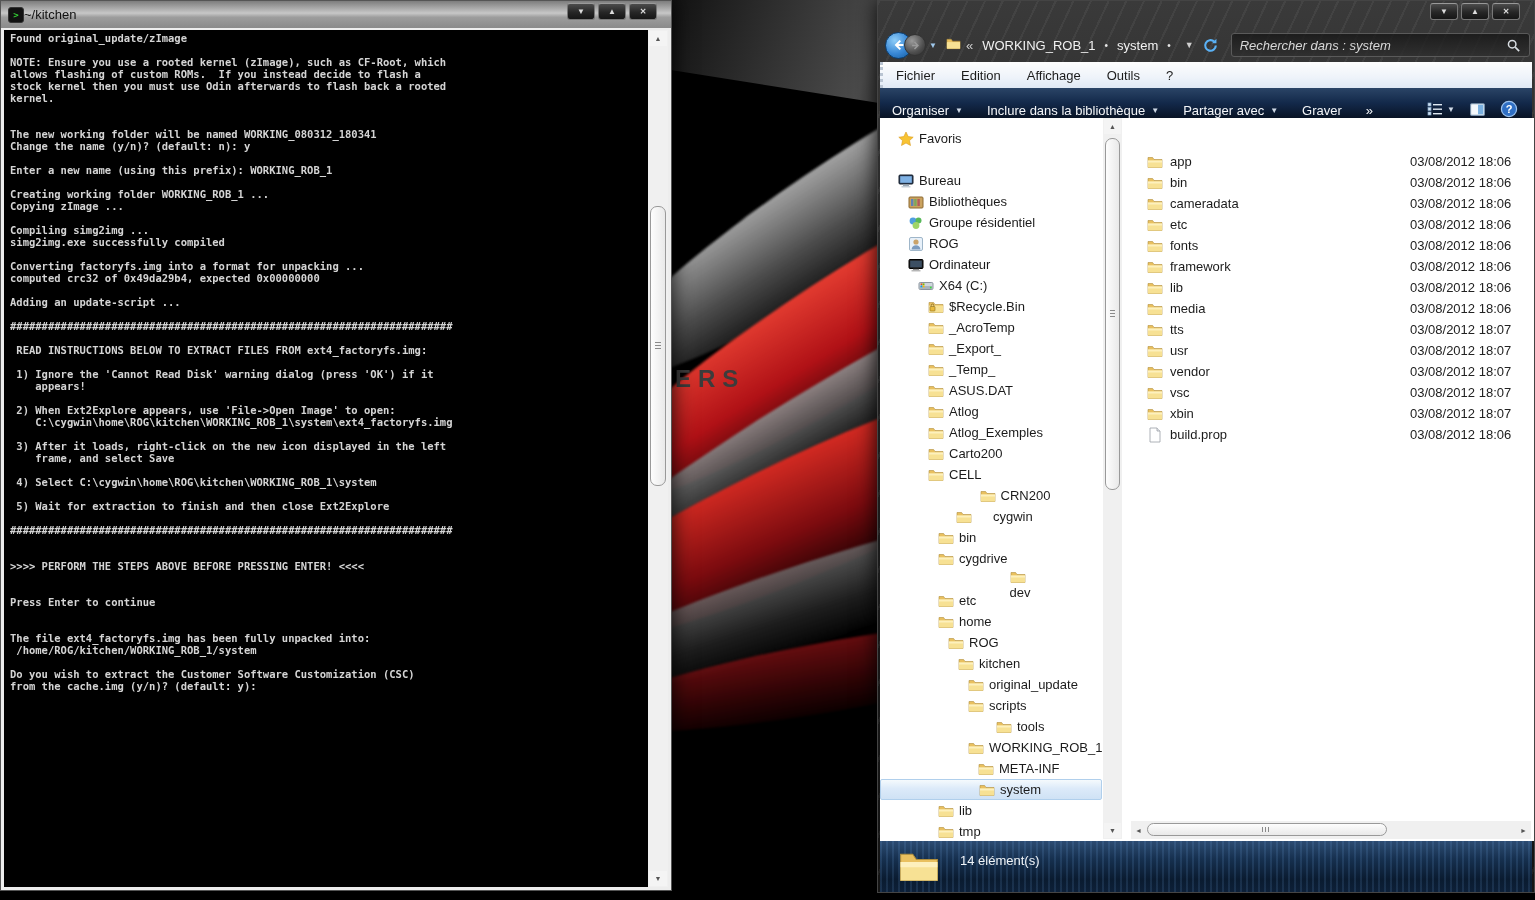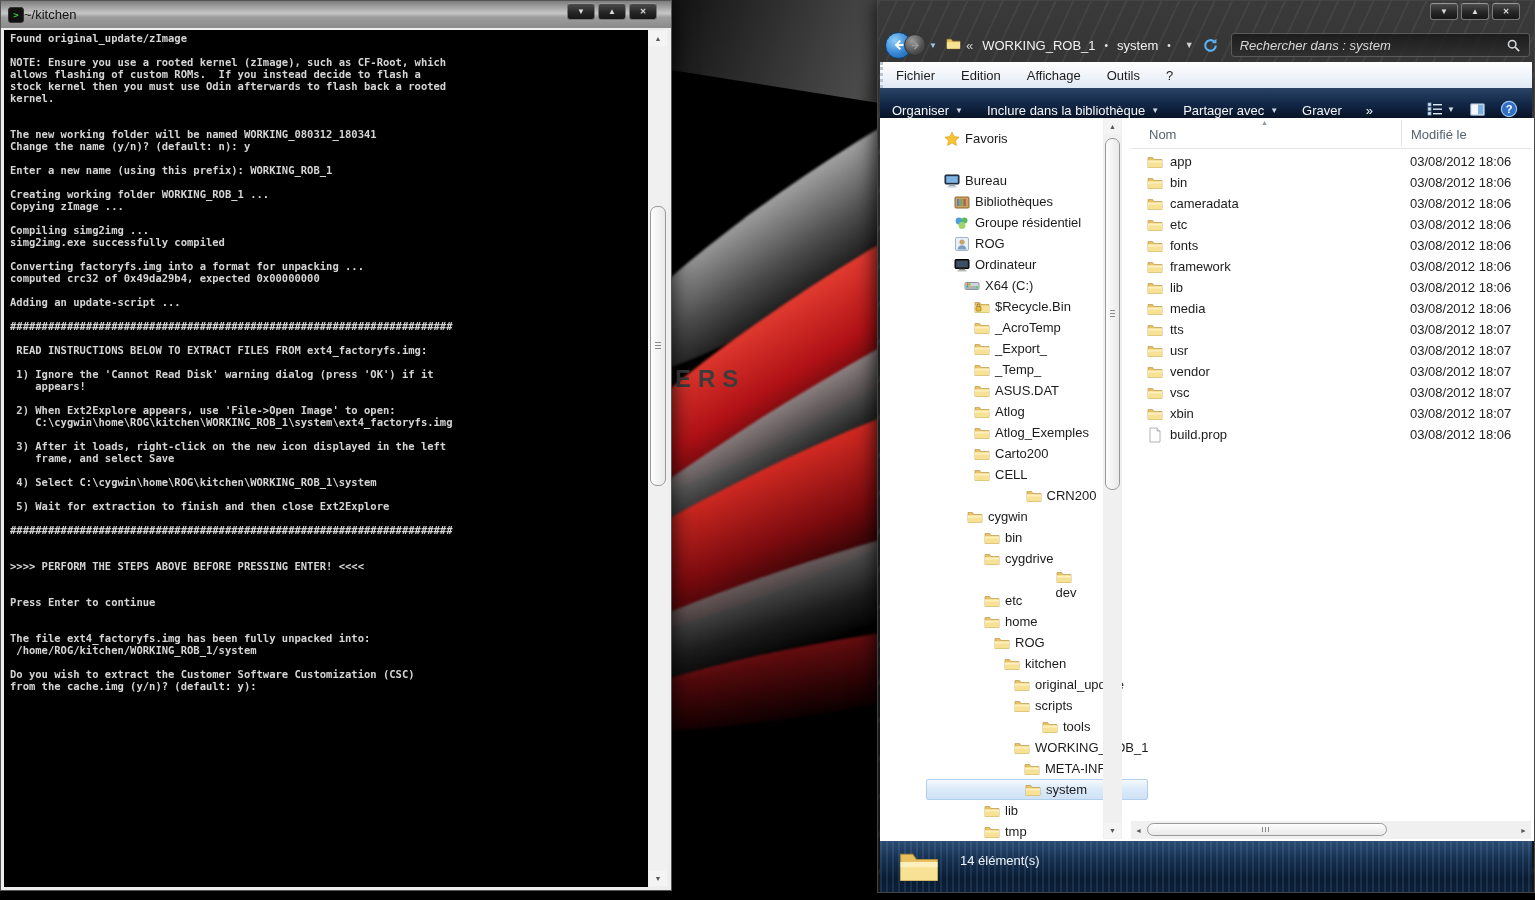--- a/index.html
+++ b/index.html
@@ -299,21 +299,21 @@
               <rect x="8.5" y="3.5" width="5" height="9" fill="#7ab0e0"></rect>
             </svg></span>
           <span style="width:18px;height:18px;display:inline-block"><svg viewBox="0 0 18 18">
               <circle cx="9" cy="9" r="7.6" fill="#2f6fc4" stroke="#9cc3ef" stroke-width="1.2"></circle>
               <text x="9" y="13" text-anchor="middle" font-size="11" font-weight="bold" fill="#fff">?</text>
             </svg></span>
         </span>
       </div>
 
     <div class="content">
-      <div class="tree" id="tree" style="padding-top: 10px; margin-left: 46px;">
+      <div class="tree" id="tree" style="padding-top: 10px;">
           <div class="trow" style="padding-left: 18px; margin-top: 0px;">
             <span class="ic"><svg viewBox="0 0 16 16">
                 <path d="M8 1l2.2 4.6 5 .6-3.7 3.4 1 4.9L8 12l-4.5 2.5 1-4.9L.8 6.2l5-.6z" fill="#f8c332" stroke="#d89b1e" stroke-width=".6"></path>
               </svg></span>
             <span>Favoris</span>
           </div>
           <div style="height: 21px;"></div>
           <div class="trow" style="padding-left: 18px; margin-top: 0px;">
             <span class="ic"><svg viewBox="0 0 16 16">
                 <rect x="1" y="2" width="14" height="9" rx="1" fill="#2b3b52" stroke="#16202e"></rect>
@@ -445,21 +445,21 @@
             <span>CELL</span>
           </div>
           <div class="trow" style="padding-left: 48px; margin-top: 0px; justify-content: center;">
             <span class="ic"><svg viewBox="0 0 16 16">
                 <path d="M1 3.5h4.6l1.4 2H15v8H1z" fill="#e9c05f" stroke="#b08f3e" stroke-width=".6"></path>
                 <path d="M1 6.5h14v7H1z" fill="#f7e194"></path>
                 <path d="M1 6.5h14v2H1z" fill="#fdf0bd"></path>
               </svg></span>
             <span>CRN200</span>
           </div>
-          <div class="trow" style="padding-left: 41px; margin-top: 0px;">
+          <div class="trow" style="padding-left: 76px; margin-top: 0px; gap: 16px;">
             <span class="ic"><svg viewBox="0 0 16 16">
                 <path d="M1 3.5h4.6l1.4 2H15v8H1z" fill="#e9c05f" stroke="#b08f3e" stroke-width=".6"></path>
                 <path d="M1 6.5h14v7H1z" fill="#f7e194"></path>
                 <path d="M1 6.5h14v2H1z" fill="#fdf0bd"></path>
               </svg></span>
             <span>cygwin</span>
           </div>
           <div class="trow" style="padding-left: 58px; margin-top: 0px;">
             <span class="ic"><svg viewBox="0 0 16 16">
                 <path d="M1 3.5h4.6l1.4 2H15v8H1z" fill="#e9c05f" stroke="#b08f3e" stroke-width=".6"></path>
@@ -584,26 +584,20 @@
 
       <div class="tree-sb">
         <div class="sb-btn" style="top:1px">▲</div>
         <div class="sb-thumb" style="top:20px; height:352px">
           <div class="sb-grip"></div>
         </div>
         <div class="sb-btn" style="bottom:1px">▼</div>
       </div>
 
       <div class="flist">
-        <div class="fhead">
-          <span class="sort">▲</span>
-          <span class="h1">Nom</span>
-          <span class="hsep"></span>
-          <span class="h2">Modifié le</span>
-        </div>
         <div class="frows" id="frows">
             <div class="frow">
               <span class="ic"><svg viewBox="0 0 16 16">
                   <path d="M1 3.5h4.6l1.4 2H15v8H1z" fill="#e9c05f" stroke="#b08f3e" stroke-width=".6"></path>
                   <path d="M1 6.5h14v7H1z" fill="#f7e194"></path>
                   <path d="M1 6.5h14v2H1z" fill="#fdf0bd"></path>
                 </svg></span>
               <span class="nm">app</span>
               <span class="dt">03/08/2012 18:06</span>
             </div>

